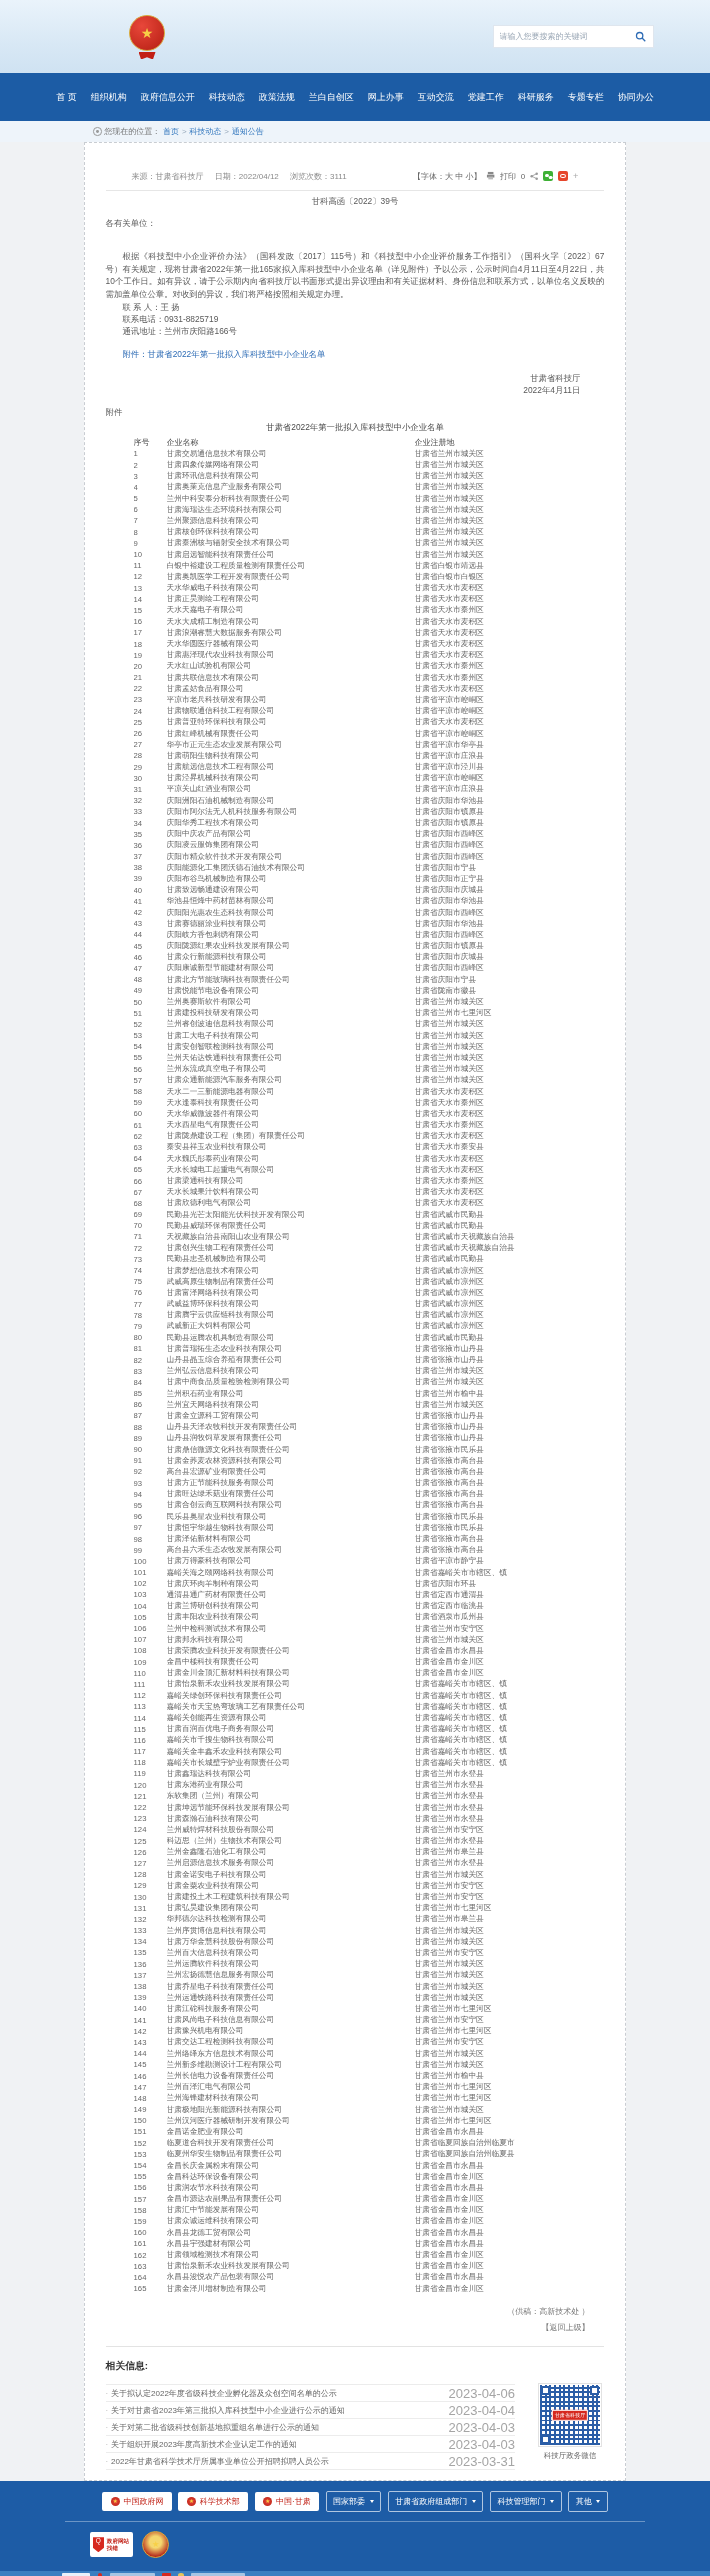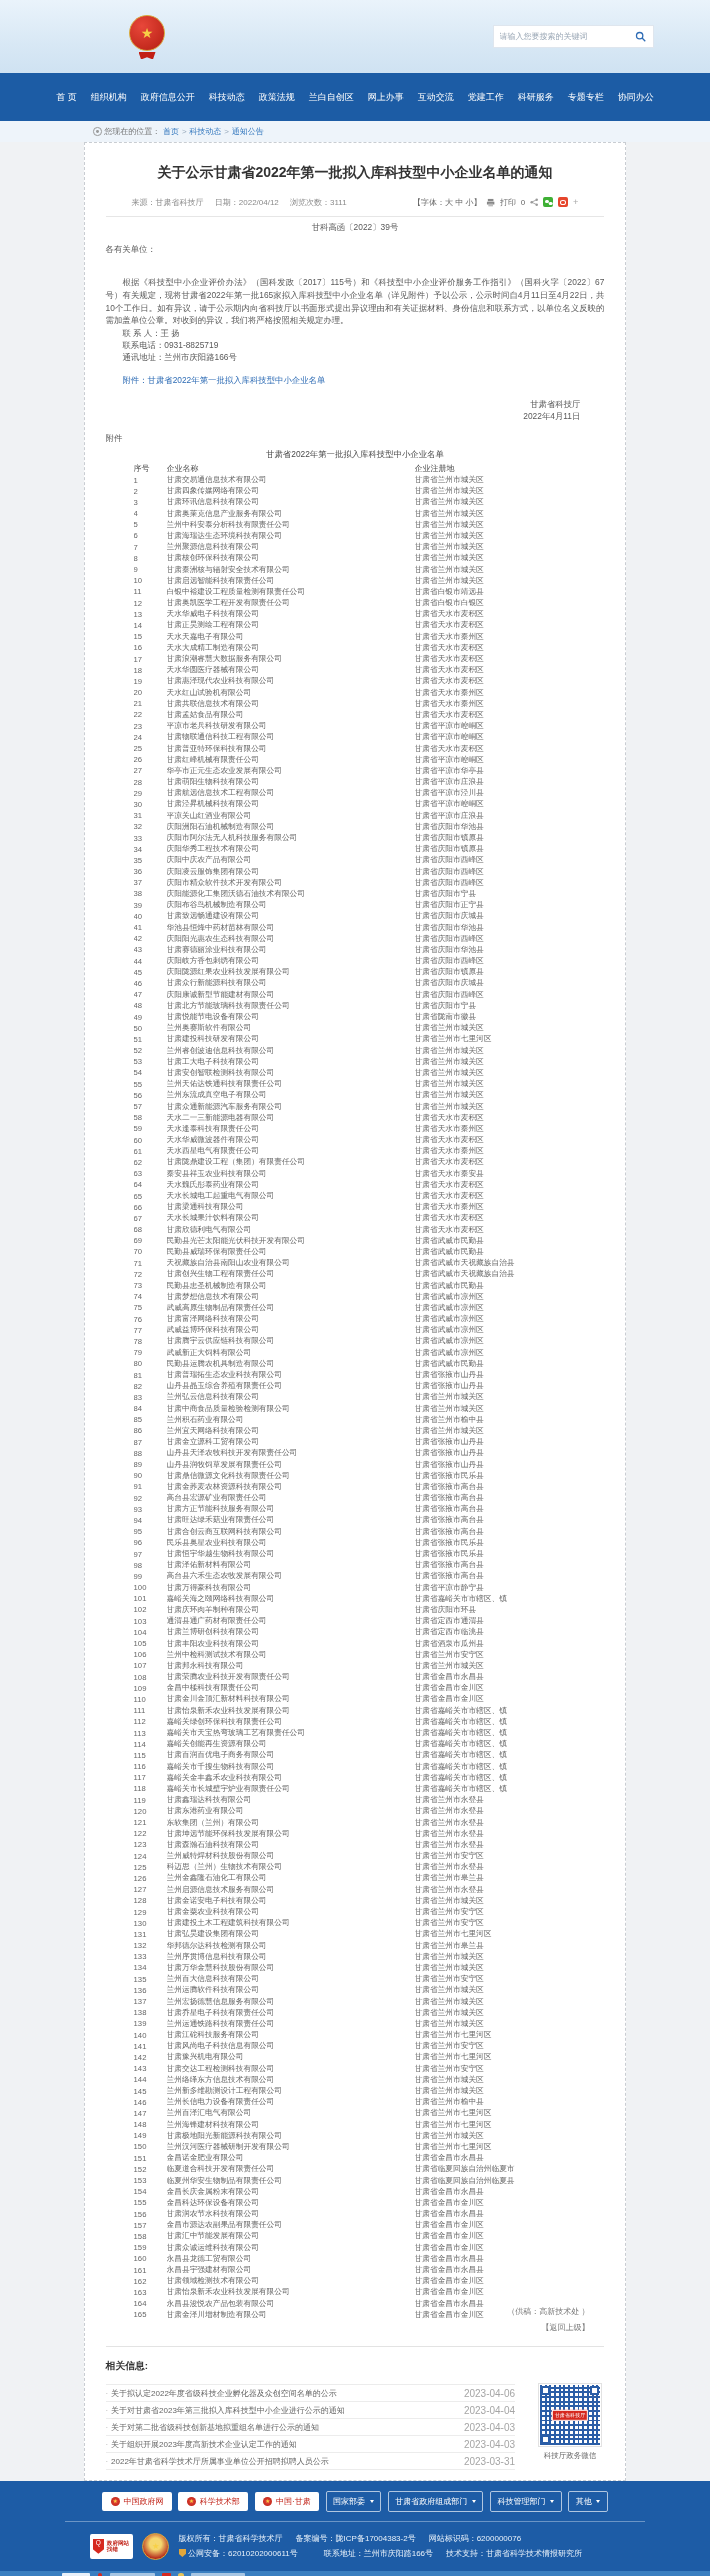--- a/index.html
+++ b/index.html
@@ -69,21 +69,21 @@
   .contrib{text-align:right;font-size:8px;color:#777;padding-right:15px;}
   .back{display:block;text-align:right;font-size:8px;color:#777;margin-top:4.7px;padding-right:15px;}
   .rel-divider{border-top:0.9px solid #e3e3e3;margin-top:13px;}
   .rel-head{font-size:9.8px;font-weight:bold;color:#333;margin-top:13px;}
   .rel-wrap{display:flex;margin-top:11.2px;align-items:flex-start;}
   .rel-list{width:411px;}
   .rel-item{display:flex;justify-content:space-between;align-items:center;height:16px;border-top:0.9px solid #ececec;font-size:8px;}
   .rel-item:last-child{border-bottom:0.9px solid #ececec;}
   .rel-title{color:#666;white-space:nowrap;overflow:hidden;}
   .rel-title::before{content:"·";color:#bbb;margin-right:2.8px;}
-  .rel-date{color:#a5a5a5;font-size:10px;flex:none;margin-left:10px;}
+  .rel-date{color:#a5a5a5;font-size:13px;flex:none;margin-left:10px;}
   .qr-col{margin-left:20.6px;width:69px;text-align:center;}
   .qr{width:60px;height:60px;margin:0 auto;position:relative;background-image:repeating-linear-gradient(0deg,#2b5ea7 0 1.9px,transparent 1.9px 4.7px),repeating-linear-gradient(90deg,#2b5ea7 0 1.9px,#fff 1.9px 4.7px);border:1.9px solid #fff;outline:0.9px solid #e2e2e2;}
   .finder{position:absolute;width:9.3px;height:9.3px;border:2.3px solid #2b5ea7;background:#fff;box-sizing:border-box;}
   .f1{left:0.9px;top:0.9px}.f2{right:0.9px;top:0.9px}.f3{left:0.9px;bottom:0.9px}
   .qr-label{position:absolute;left:50%;top:50%;transform:translate(-50%,-50%);background:#d6281e;border:1.4px solid #fff;color:#fff;font-size:5.1px;line-height:5.6px;padding:1.4px 1.9px;white-space:nowrap;}
   .qr-cap{font-size:7.5px;color:#666;margin-top:4.7px;}
 
   
   .footer{height:90px;background:#1d5ca6;padding-top:10.3px;box-sizing:border-box;}
   .f-links{display:flex;justify-content:center;align-items:center;gap:6.5px;}
@@ -157,21 +157,20 @@
     <span>您现在的位置：</span>
     <a>首页</a>
     <span class="gt">&gt;</span>
     <a>科技动态</a>
     <span class="gt">&gt;</span>
     <a>通知公告</a>
   </div>
 
   <div class="main">
     <div class="card">
-      <h1 class="art-title">关于公示甘肃省2022年第一批拟入库科技型中小企业名单的通知</h1>
 
       <div class="meta">
         <div class="meta-left">
           <span>来源：甘肃省科技厅</span>
           <span>日期：2022/04/12</span>
           <span>浏览次数：3111</span>
         </div>
         <div class="meta-right">
           <span>【字体：大 中 小】</span>
           <svg width="9.3" height="9.3" viewBox="0 0 10 10">
@@ -1295,28 +1294,20 @@
           </a>
         </span>
     </div>
     <div class="f-divider"></div>
     <div class="f-bottom">
       <a class="badge-err">
         <span class="err-flag">Q</span>
         <span class="err-txt"><span>政府网站</span><br><span>找错</span></span>
       </a>
       <span class="badge-round">★</span>
-      <div class="copy">
-        <div>
-          <span>版权所有：甘肃省科学技术厅</span><span>备案编号：陇ICP备17004383-2号</span><span>网站标识码：6200000076</span>
-        </div>
-        <div>
-          <span><i class="shield"></i><span>公网安备：62010202000611号</span></span><span>联系地址：兰州市庆阳路166号</span><span>技术支持：甘肃省科学技术情报研究所</span>
-        </div>
-      </div>
     </div>
   </footer>
 
   <div class="strip">
     <i class="s1"></i>
     <i class="s2"></i>
     <i class="s3"></i>
     <i class="s4"></i>
     <i class="s5"></i>
     <i class="s6"></i>

